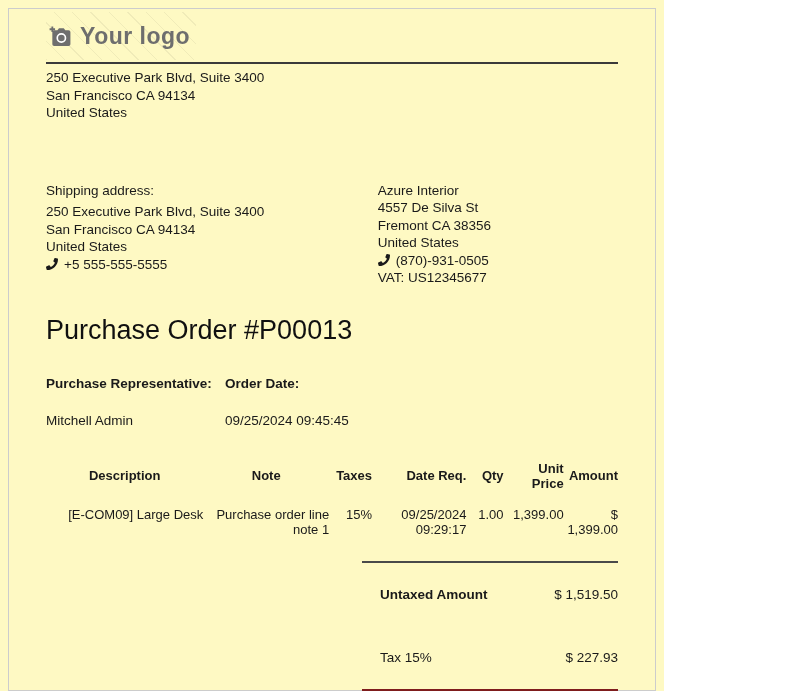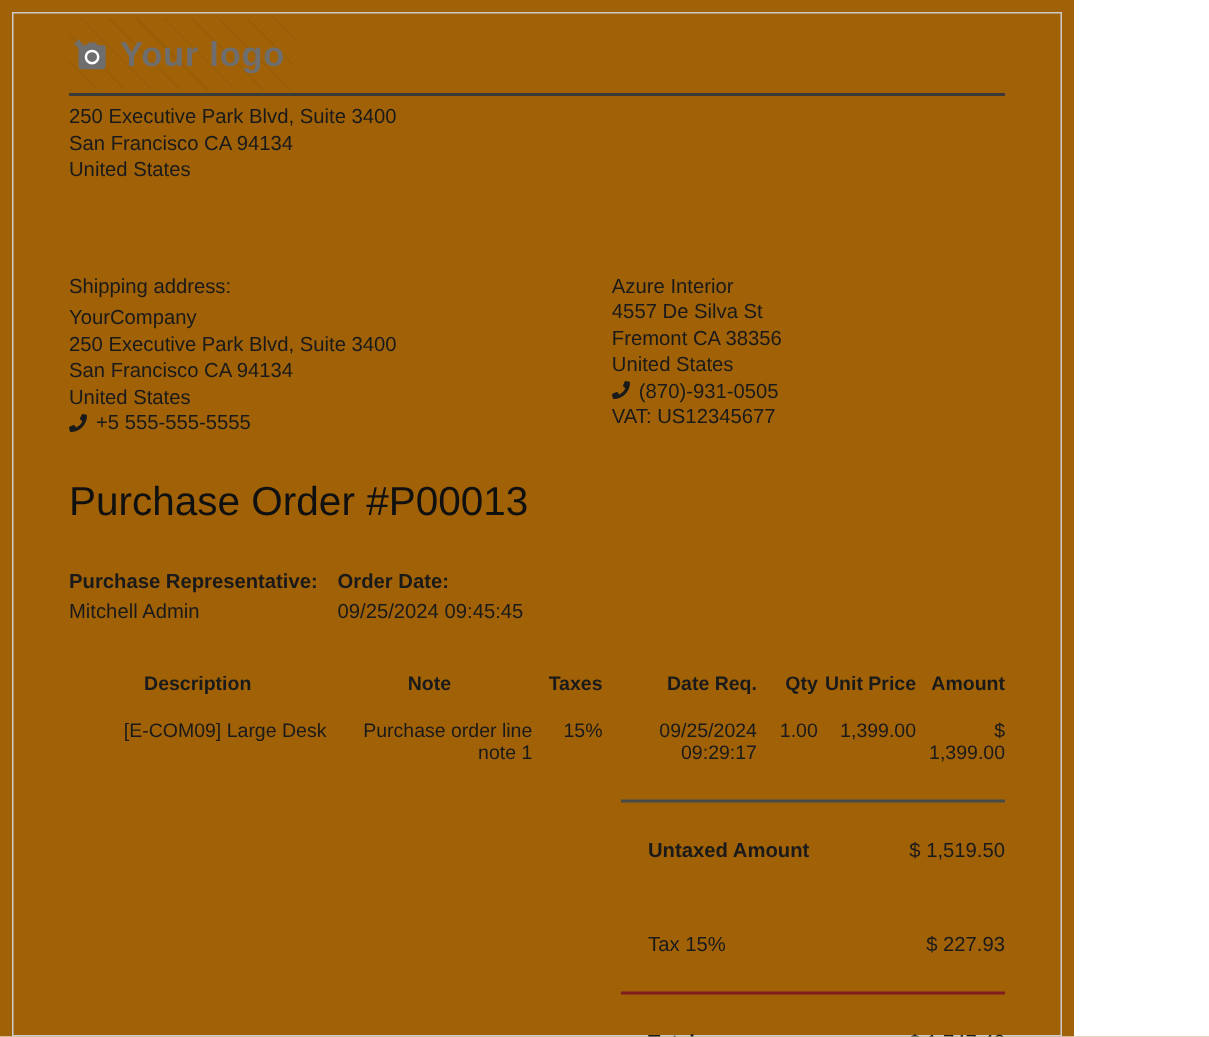--- a/index.html
+++ b/index.html
@@ -1,18 +1,18 @@
 <!DOCTYPE html>
 <html><head>
 <meta charset="utf-8">
 <style>
   html,body{margin:0;padding:0;background:#fff;}
   body{font-family:"Liberation Sans","DejaVu Sans",sans-serif;color:#1a1a1a;
        width:806px;height:691px;overflow:hidden;}
-  .page{position:relative;width:716px;height:691px;background:#a16207;box-sizing:border-box;}
+  .page{position:relative;width:664px;height:691px;background:#fef9c3;box-sizing:border-box;}
   .page-border{position:absolute;left:8px;top:8px;right:8px;bottom:0;
        border:1px solid #cccccc;border-bottom-width:1px;pointer-events:none;}
   .content{position:absolute;left:46px;right:46px;top:12px;}
 
   
   .logo-wrap{position:relative;height:48px;width:150px;
        background:repeating-linear-gradient(45deg,rgba(0,0,0,0.055) 0 1px,transparent 1px 13px);
        display:flex;align-items:center;gap:8px;padding-left:2px;box-sizing:border-box;}
   .logo-text{font-size:23px;font-weight:bold;color:#6e6e6e;letter-spacing:.5px;white-space:nowrap;}
   .hr{border:0;border-top:2px solid #3a3a3a;margin:2px 0 5px 0;}
@@ -25,21 +25,21 @@
   .addr-col-left{width:58%;}
   .addr-col-right{width:42%;}
   .phone-line{display:flex;align-items:center;gap:6px;}
   .phone-icon{flex:0 0 auto;}
 
   .po-title{margin-top:28px;font-size:27px;line-height:30px;font-weight:400;color:#101010;}
 
   .info-row{display:flex;margin-top:30px;}
   .info-col1{width:179px;}
   .info-label{font-size:13.5px;font-weight:bold;line-height:17px;}
-  .info-value{font-size:13.5px;line-height:17px;margin-top:3px;}
+  .info-value{font-size:13.5px;line-height:17px;margin-top:20px;}
 
   table.lines{width:100%;border-collapse:collapse;margin-top:32px;table-layout:fixed;}
   table.lines th{font-size:13px;font-weight:bold;padding:0 0 12px 0;}
   table.lines td{font-size:13px;padding:4px 0 10px 0;vertical-align:top;}
   .c-desc{width:27.5%;} .c-note{width:22%;} .c-tax{width:7.5%;}
   .c-date{width:16.5%;} .c-qty{width:6.5%;} .c-unit{width:10.5%;} .c-amt{width:9.5%;}
   th.h-center{text-align:center;} th.h-right{text-align:right;}
   td.t-left{text-align:right;} td.t-right{text-align:right;}
 
   .totals{width:256px;margin-left:auto;margin-top:14px;border-collapse:collapse;}
@@ -71,21 +71,20 @@
 
     <div class="addr company-block">
       <div>250 Executive Park Blvd, Suite 3400</div>
       <div>San Francisco CA 94134</div>
       <div>United States</div>
     </div>
 
     <div class="addr-row">
       <div class="addr addr-col-left">
         <div class="bold" style="margin-bottom:4px;">Shipping address:</div>
-        <div>YourCompany</div>
         <div>250 Executive Park Blvd, Suite 3400</div>
         <div>San Francisco CA 94134</div>
         <div>United States</div>
         <div class="phone-line">
           <span class="phone-icon" style="display:inline-flex;">
             <svg width="12" height="12" viewBox="0 0 512 512">
                 <path fill="#1a1a1a" d="M493.4 24.6l-104-24c-11.3-2.6-22.9 3.3-27.5 13.9l-48 112c-4.2 9.8-1.4 21.3 6.9 28l60.6 49.6c-36 76.7-98.9 140.5-177.2 177.2l-49.6-60.6c-6.8-8.3-18.2-11.1-28-6.9l-112 48C3.9 366.5-2 378.1.6 389.4l24 104C27.1 504.2 36.7 512 48 512c256.1 0 464-207.5 464-464 0-11.2-7.7-20.9-18.6-23.4z"></path>
               </svg>
           </span>
           <span>+5 555-555-5555</span>

